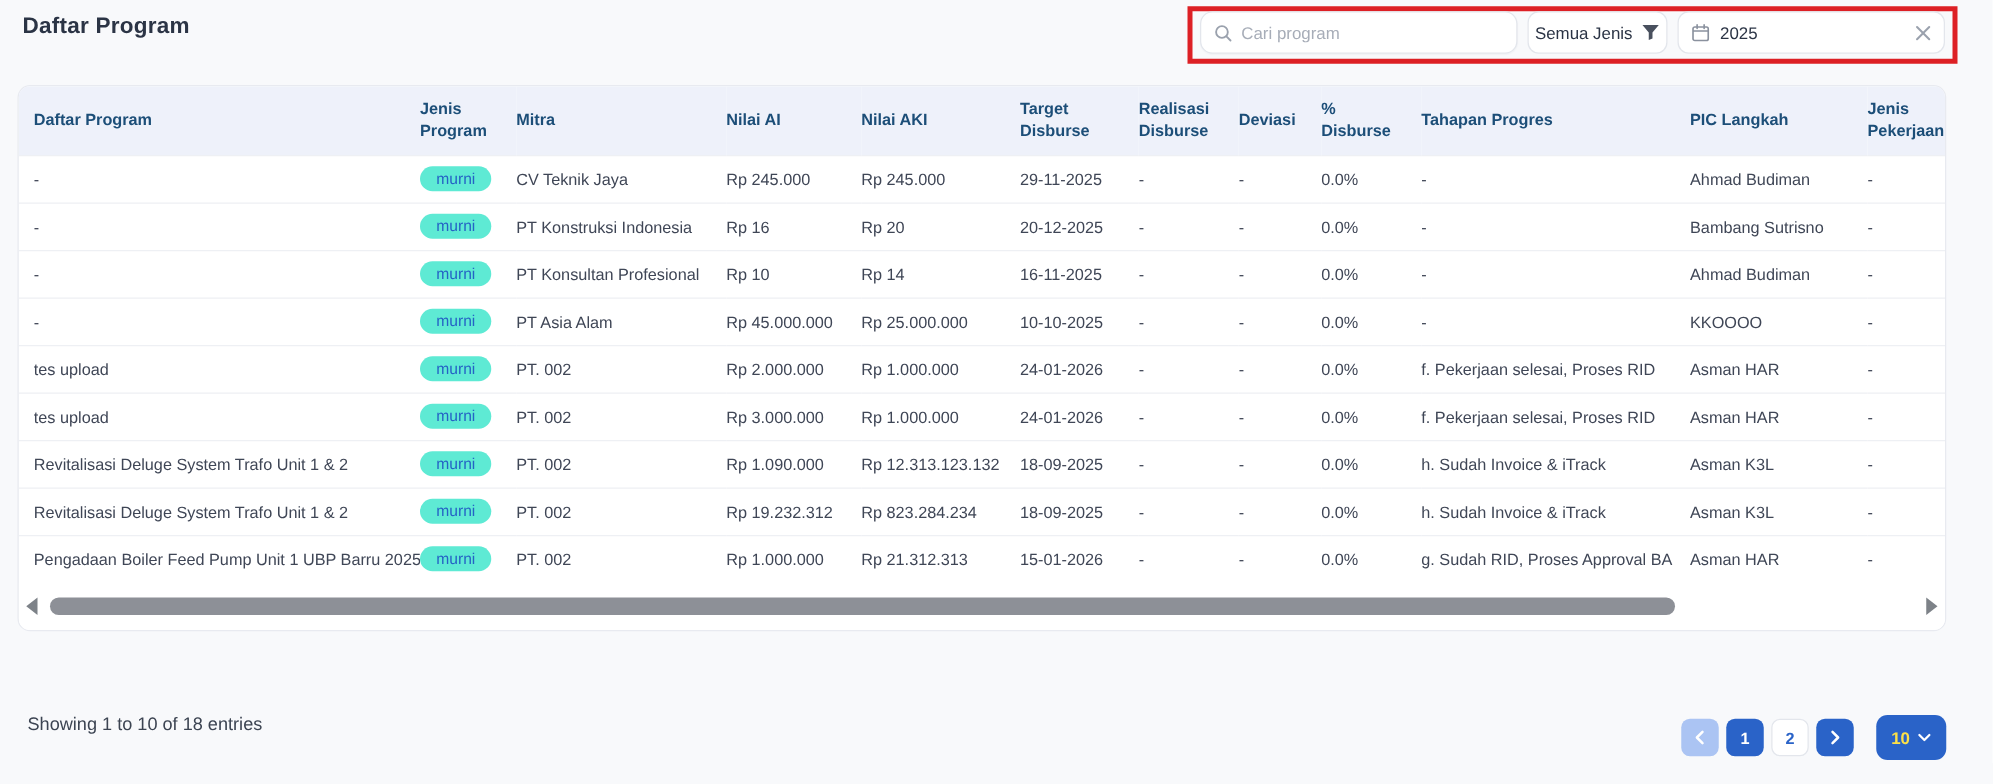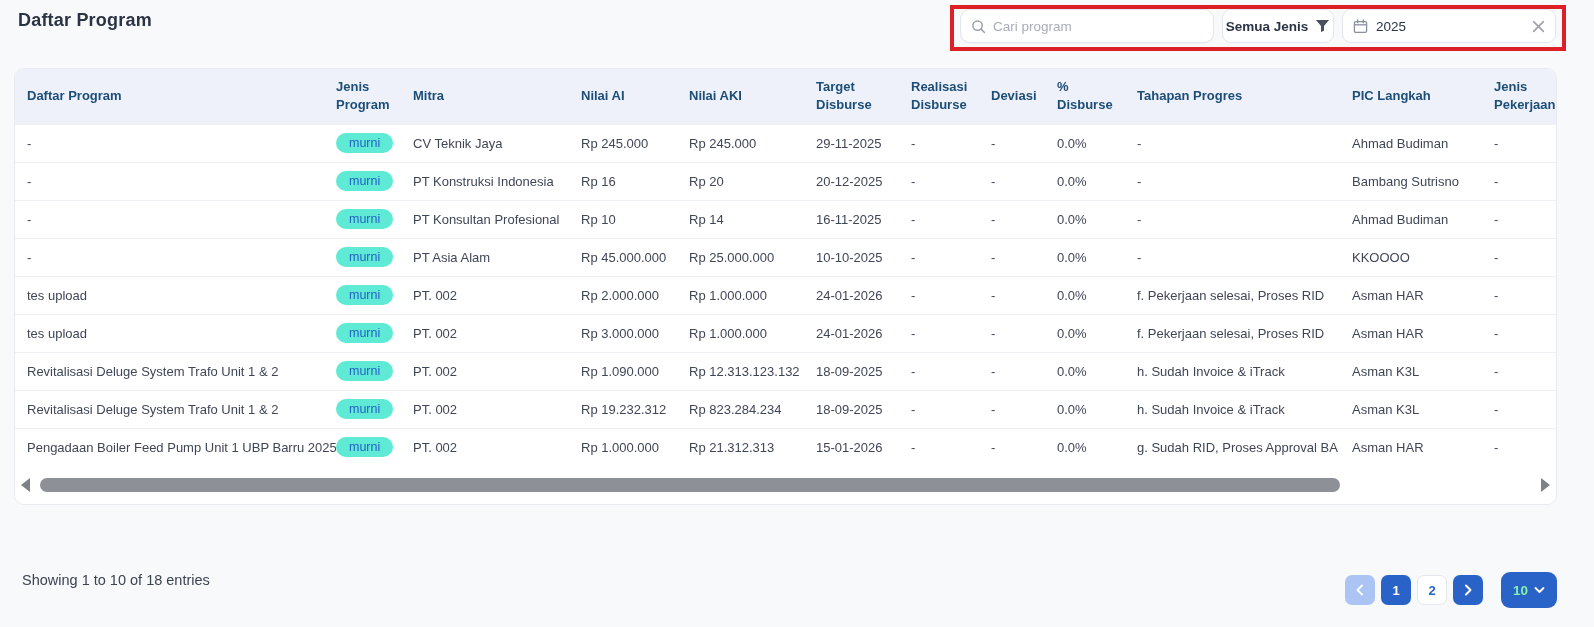--- a/index.html
+++ b/index.html
@@ -29,21 +29,21 @@
     box-shadow:0 1px 1px rgba(20,30,60,.03);
   }
   .search-box input {
     border:none; outline:none; flex:1; font-size:13.5px;
     font-family:"Liberation Sans", sans-serif; color:#3f4656; background:transparent;
   }
   .search-box input::placeholder { color:#a7adb8; }
   .filter-btn {
     width:112px; height:34px; background:#fff; border:1px solid #e3e6ec;
     border-radius:9px; display:flex; align-items:center; justify-content:center;
-    gap:7px; font-size:13.5px; font-weight:700; color:#2b3445; cursor:pointer;
+    gap:7px; font-size:13.5px; font-weight:400; color:#2b3445; cursor:pointer;
     font-family:"Liberation Sans", sans-serif;
   }
   .date-field {
     width:214px; height:34px; background:#fff; border:1px solid #e3e6ec;
     border-radius:9px; display:flex; align-items:center; padding:12px 10px; gap:8px;
     font-size:13.5px; color:#2b3445; cursor:pointer;
   }
   .date-field .year { flex:1; }
   .clear-x { display:flex; align-items:center; cursor:pointer; }
   
@@ -91,21 +91,21 @@
   .pg-btn {
     width:30px; height:30px; border:none; border-radius:7px; cursor:pointer;
     display:flex; align-items:center; justify-content:center;
     font-size:13px; font-weight:600; font-family:"Liberation Sans", sans-serif;
   }
   .pg-prev { background:#abc4f3; }
   .pg-active { background:#2a63c8; color:#fff; }
   .pg-plain { background:#fff; border:1px solid #e3e6ec; color:#2a63c8; }
   .pg-next { background:#2a63c8; }
   .pg-size {
-    margin-left:12px; width:56px; height:36px; background:#2a63c8; color:#86efac;
+    margin-left:12px; width:56px; height:36px; background:#2a63c8; color:#fde047;
     border:none; border-radius:9px; cursor:pointer;
     display:flex; align-items:center; justify-content:center; gap:6px;
     font-size:13.5px; font-weight:600; font-family:"Liberation Sans", sans-serif;
   }
 </style>
 </head>
 <body>
 
 <h1 class="page-title">Daftar Program</h1>
 

